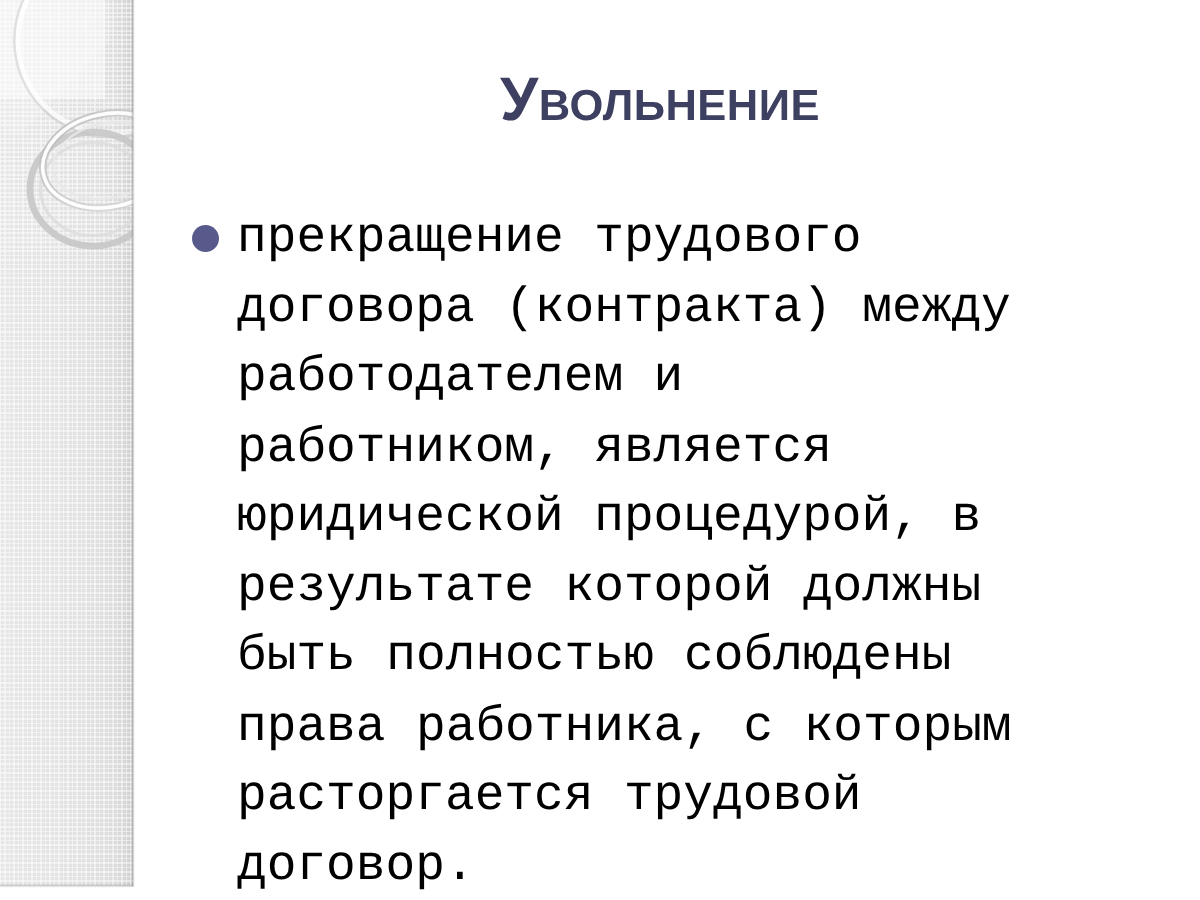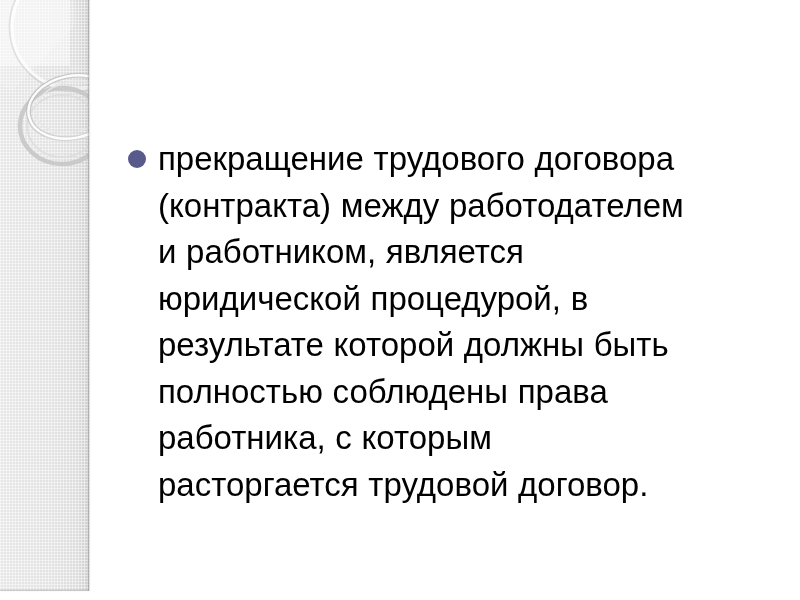--- a/index.html
+++ b/index.html
@@ -122,21 +122,21 @@
     width: 18px;
     height: 18px;
     border-radius: 50%;
     background: #585a8c;
     margin-top: 14px;
     margin-right: 12px;
   }
   .bullet-text {
     flex: 1 1 auto;
     color: #000000;
-    font-family: Liberation Sans, sans-serif;
+    font-family: Liberation Mono, monospace;
     font-size: 33px;
     line-height: 46.5px;
     text-align: left;
     word-spacing: 0.5px;
   }
 </style>
 </head>
 <body>
 
 <div class="slide">
@@ -168,20 +168,21 @@
 
       <ellipse cx="72" cy="107" rx="44" ry="31" transform="rotate(-12 72 107)" fill="none" stroke="url(#ringSh)" stroke-width="5"></ellipse>
       <ellipse cx="72" cy="107" rx="44" ry="31" transform="rotate(-12 72 107)" fill="none" stroke="#ffffff" stroke-width="2.4" opacity="0.95"></ellipse>
       <ellipse cx="72" cy="107" rx="37" ry="25" transform="rotate(-12 72 107)" fill="none" stroke="#e8e8e8" stroke-width="1.6" opacity="0.9"></ellipse>
     </svg>
 
     <div class="sidebar-edge"></div>
     <div class="sidebar-bottom-edge"></div>
   </div>
 
+  <div class="title">Увольнение</div>
 
   <div class="body-block">
     <div class="bullet-row">
       <span class="bullet-marker"></span>
       <span class="bullet-text">прекращение трудового договора (контракта) между работодателем и работником, является юридической процедурой, в результате которой должны быть полностью соблюдены права работника, с которым расторгается трудовой договор.</span>
     </div>
   </div>
 
 </div>
 

